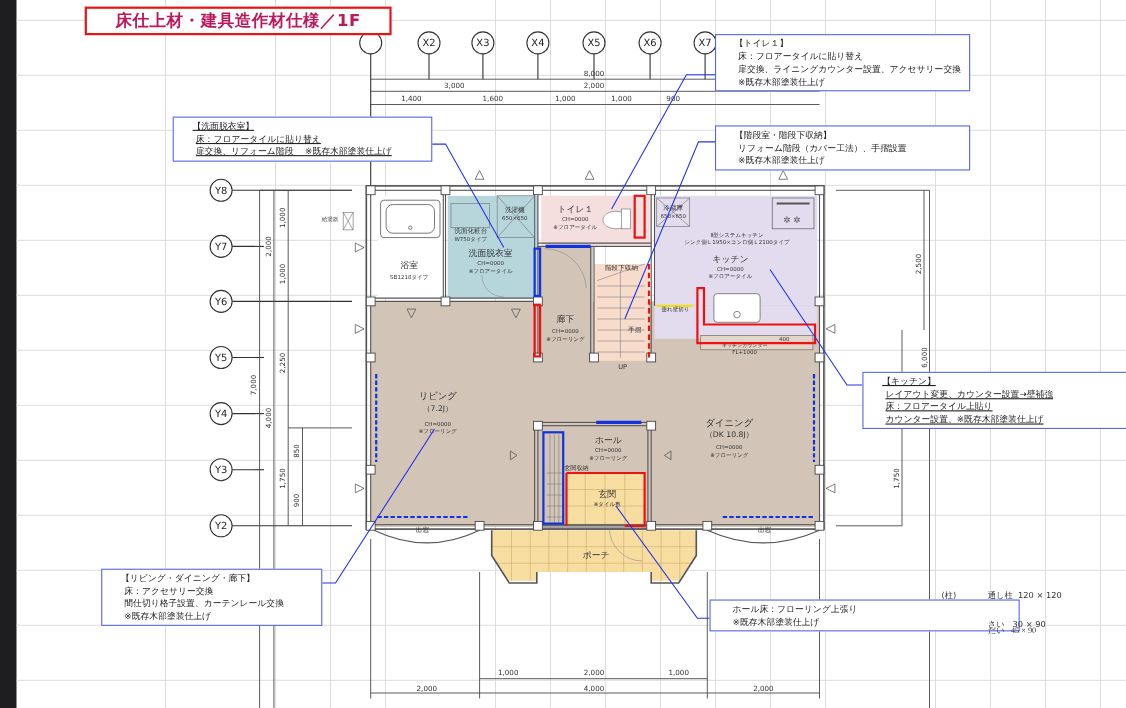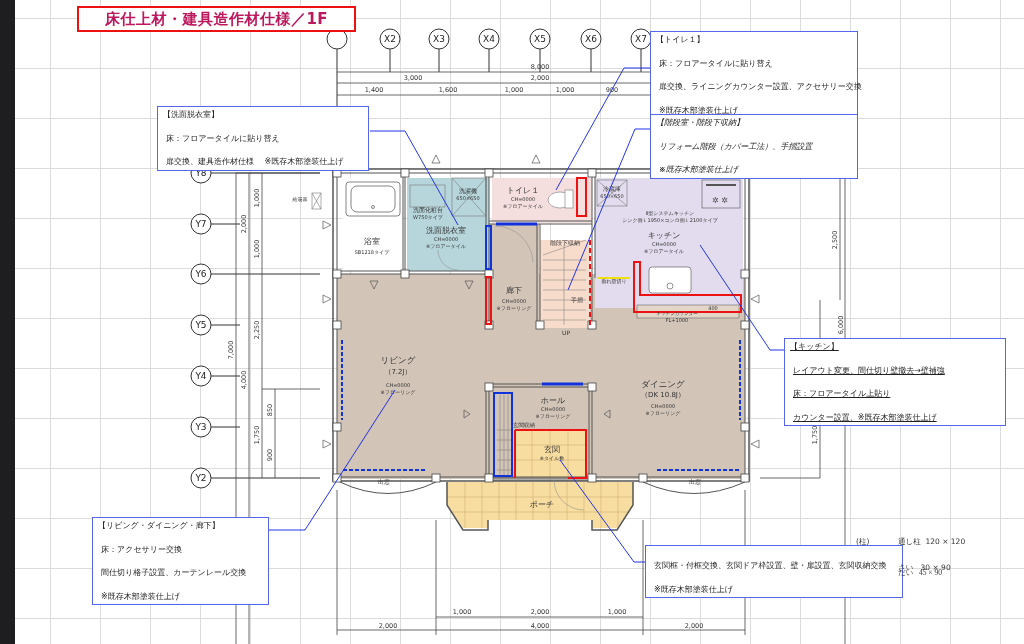--- a/index.html
+++ b/index.html
@@ -4,23 +4,23 @@
 <style>
   html,body{margin:0;padding:0;}
   body{width:1024px;height:644px;overflow:hidden;background:#1e1e20;font-family:"DejaVu Sans",sans-serif;position:relative;}
   .sheet{position:absolute;left:15px;top:0;width:1009px;height:644px;background:#fff;overflow:hidden;
     background-image:
       linear-gradient(#dcdcdc 1px,transparent 1px),
       linear-gradient(90deg,#dcdcdc 1px,transparent 1px);
     background-size:50px 50px;background-position:-15px 18px;}
   .title{position:absolute;left:62px;top:6px;width:275px;height:22px;border:2px solid #ee1111;color:#be185d;
     font-weight:bold;font-size:15px;line-height:22px;text-align:center;background:#fff;letter-spacing:0.5px;}
-  .note{position:absolute;background:#fff;border:1.5px solid #5566ee;font-size:8px;line-height:11.5px;color:#222;padding:2px 5px;white-space:nowrap;}
+  .note{position:absolute;background:#fff;border:1.5px solid #5566ee;font-size:8px;line-height:11.5px;color:#222;padding:2px 17px;white-space:nowrap;}
   .note .nh{display:block;}
-  .note .nl{display:block;padding-left:3px;margin-top:12px;}
+  .note .nl{display:block;padding-left:3px;}
   svg text{font-family:"DejaVu Sans",sans-serif;}
 </style>
 </head>
 <body>
 
 <div class="sheet">
 
   <svg width="1009" height="644" viewBox="15 0 1009 644" style="position:absolute;left:0;top:0">
 
     <g font-size="9" fill="#222" stroke="#333">
@@ -405,48 +405,48 @@
 
   <div class="title">床仕上材・建具造作材仕様／1F</div>
 
   <div class="note" style="left:635px;top:31px;width:196px;">
     <span class="nh">【トイレ１】</span>
     <span class="nl">床：フロアータイルに貼り替え</span>
     <span class="nl">扉交換、ライニングカウンター設置、アクセサリー交換</span>
     <span class="nl">※既存木部塗装仕上げ</span>
   </div>
 
-  <div class="note" style="left:635px;top:114px;width:196px;font-style:italic;">
+  <div class="note" style="left:635px;top:114px;width:196px;">
     <span class="nh">【階段室・階段下収納】</span>
     <span class="nl">リフォーム階段（カバー工法）、手摺設置</span>
     <span class="nl">※既存木部塗装仕上げ</span>
   </div>
 
-  <div class="note" style="left:142px;top:106px;width:200px;">
+  <div class="note" style="left:142px;top:106px;width:200px;text-decoration:underline;">
     <span class="nh">【洗面脱衣室】</span>
     <span class="nl">床：フロアータイルに貼り替え</span>
-    <span class="nl">扉交換、建具造作材仕様　 ※既存木部塗装仕上げ</span>
+    <span class="nl">扉交換、リフォーム階段　 ※既存木部塗装仕上げ</span>
   </div>
 
   <div class="note" style="left:769px;top:338px;width:210px;text-decoration:underline;">
     <span class="nh">【キッチン】</span>
-    <span class="nl">レイアウト変更、間仕切り壁撤去→壁補強</span>
+    <span class="nl">レイアウト変更、カウンター設置→壁補強</span>
     <span class="nl">床：フロアータイル上貼り</span>
     <span class="nl">カウンター設置、※既存木部塗装仕上げ</span>
   </div>
 
   <div class="note" style="left:77px;top:517px;width:165px;">
     <span class="nh">【リビング・ダイニング・廊下】</span>
     <span class="nl">床：アクセサリー交換</span>
     <span class="nl">間仕切り格子設置、カーテンレール交換</span>
     <span class="nl">※既存木部塗装仕上げ</span>
   </div>
 
   <div class="note" style="left:630px;top:545px;width:246px;">
-    <span class="nl">玄関框・付框交換、玄関ドア枠設置、壁・扉設置、玄関収納交換</span>
+    <span class="nl">ホール床：フローリング上張り</span>
     <span class="nl">※既存木部塗装仕上げ</span>
   </div>
 
   <div style="position:absolute;left:855px;top:536px;font-size:7.5px;color:#333;line-height:11px;">
     <span style="position:absolute;left:-14px;top:0;">(柱)</span>
     <div style="position:absolute;left:28px;top:0;white-space:nowrap;">
       <span>通し柱</span>&nbsp;&nbsp;<span>120 × 120</span>
     </div>
     <div style="position:absolute;left:28px;top:31px;white-space:nowrap;font-family:Liberation Serif, serif;">
       <span>だい</span>&nbsp;&nbsp;&nbsp;<span>45 × 90</span>

